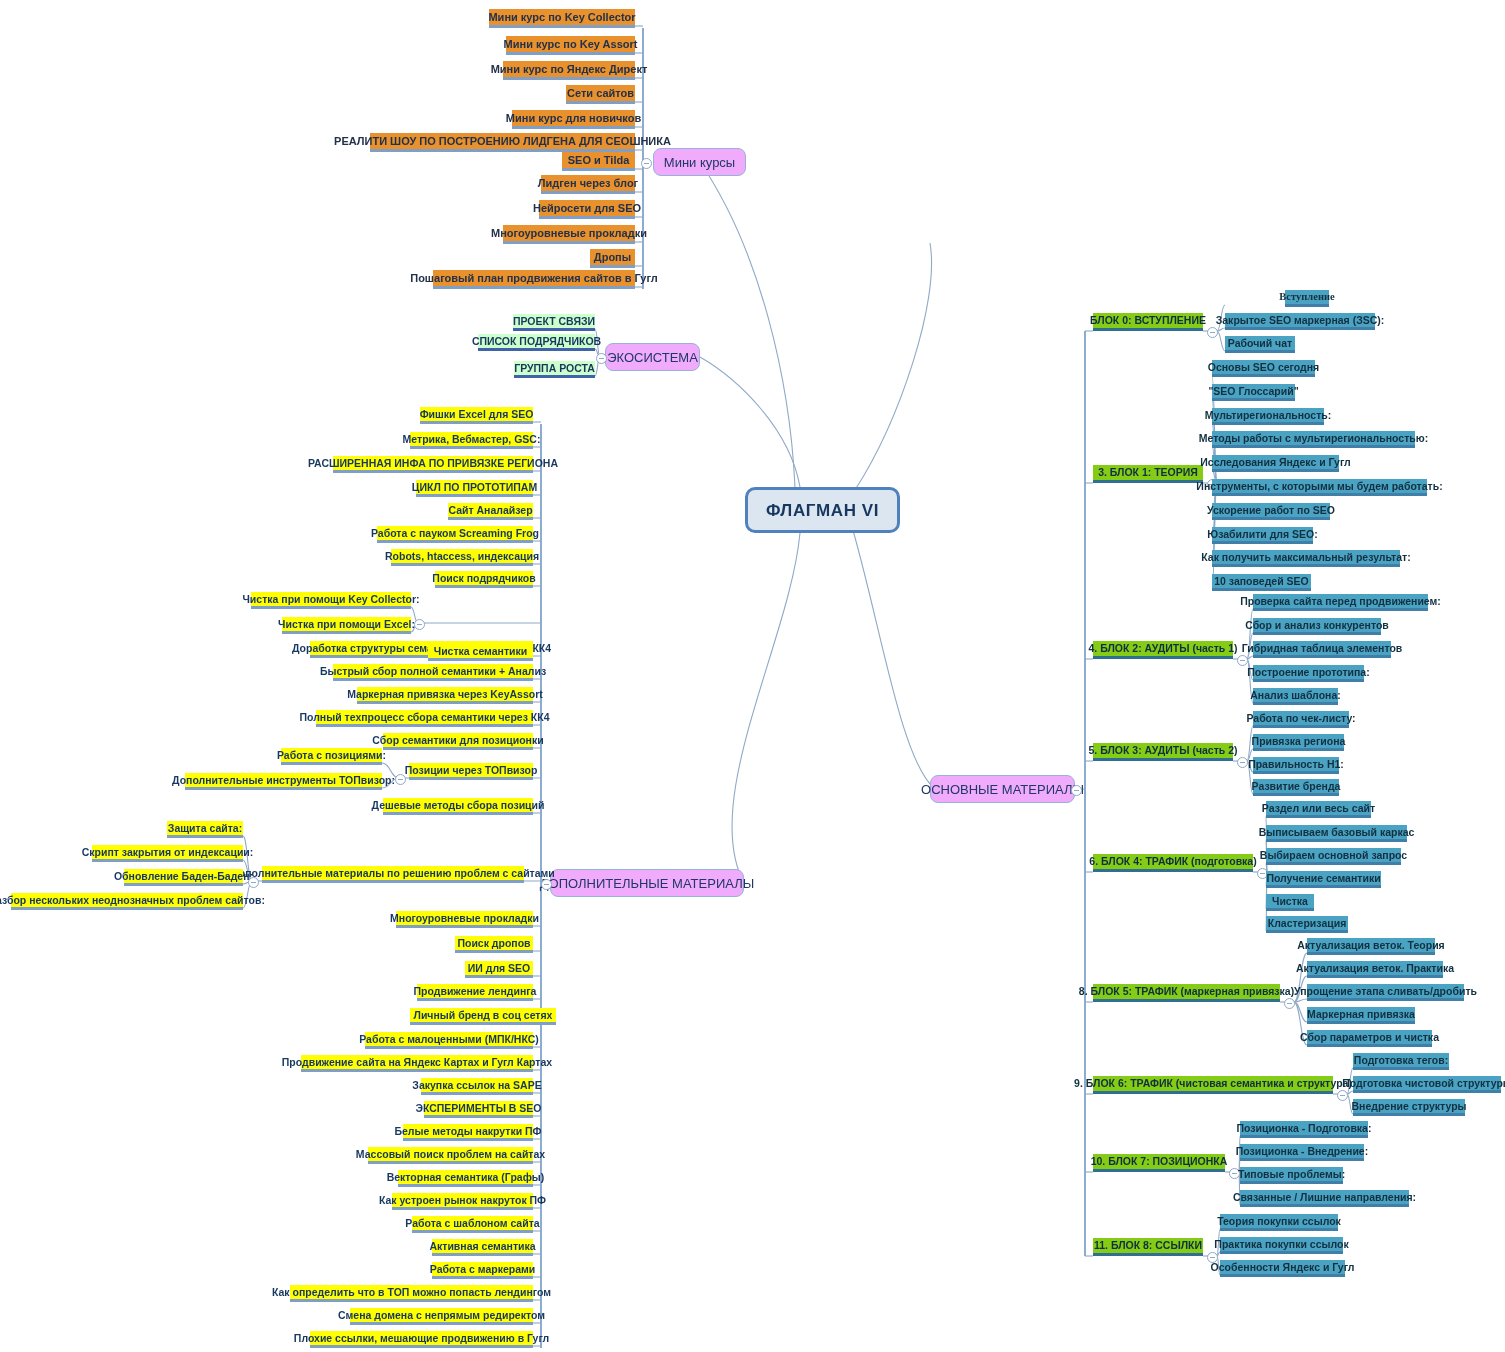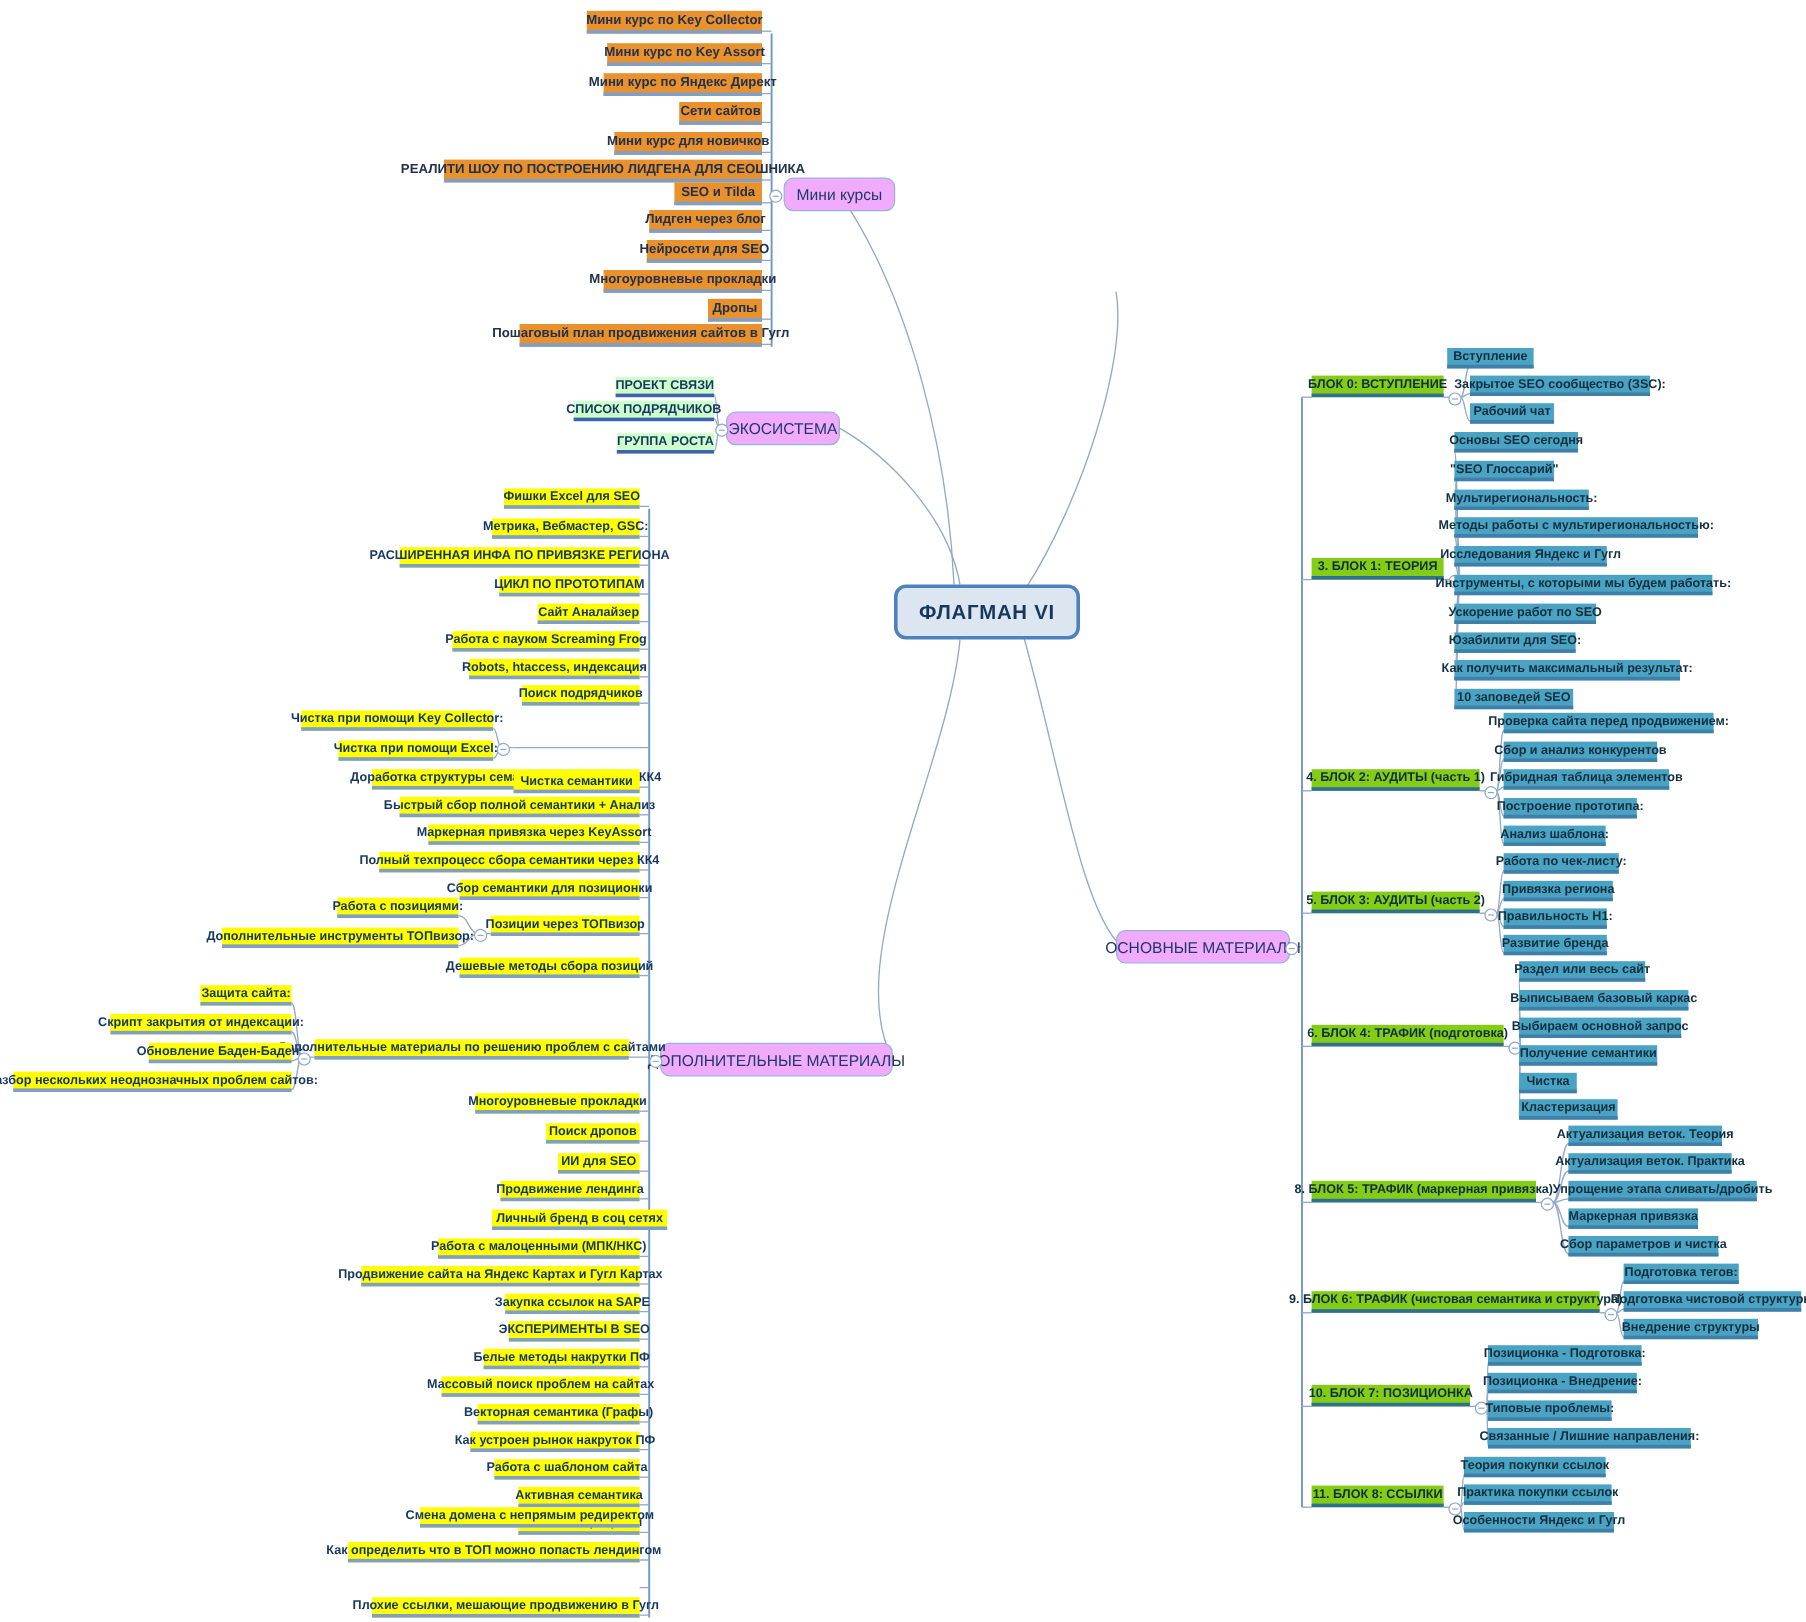--- a/index.html
+++ b/index.html
@@ -417,21 +417,21 @@
       </div>
       <div class="node n-yellow" style="left: 432px; top: 1239px; width: 101px;">
         <span>Активная семантика</span>
       </div>
       <div class="node n-yellow" style="left: 432px; top: 1262px; width: 101px;">
         <span>Работа с маркерами</span>
       </div>
       <div class="node n-yellow" style="left: 290px; top: 1285px; width: 243px;">
         <span>Как определить что в ТОП можно попасть лендингом</span>
       </div>
-      <div class="node n-yellow" style="left: 350px; top: 1256px; width: 183px;">
+      <div class="node n-yellow" style="left: 350px; top: 1308px; width: 183px;">
         <span>Смена домена с непрямым редиректом</span>
       </div>
       <div class="node n-yellow" style="left: 310px; top: 1331px; width: 223px;">
         <span>Плохие ссылки, мешающие продвижению в Гугл</span>
       </div>
       <div class="collapse" style="left: 541px; top: 879px;"></div>
       <div class="node n-yellow" style="left: 428px; top: 608px; width: 105px; margin-top: 36px;">
         <span>Чистка семантики</span>
       </div>
       <div class="node n-yellow" style="left: 251px; top: 592px; width: 160px;">
@@ -465,25 +465,25 @@
       </div>
       <div class="node n-yellow" style="left: 11px; top: 893px; width: 232px;">
         <span>Разбор нескольких неоднозначных проблем сайтов:</span>
       </div>
       <div class="collapse" style="left: 248px; top: 877px;"></div>
       <div class="collapse" style="left: 1071px; top: 785px;"></div>
       <div class="node n-teal-block" style="left: 1093px; top: 313px; width: 110px;">
         <span>БЛОК 0: ВСТУПЛЕНИЕ</span>
       </div>
       <div class="collapse" style="left: 1207px; top: 327px;"></div>
-      <div class="node n-teal" style="left: 1206px; top: 290px; width: 72px;">
+      <div class="node n-teal" style="left: 1285px; top: 290px; width: 44px; font-family: Liberation Serif, serif;">
         <span>Вступление</span>
       </div>
       <div class="node n-teal" style="left: 1225px; top: 313px; width: 150px;">
-        <span>Закрытое SEO сообщество (ЗSC):</span>
+        <span>Закрытое SEO маркерная (ЗSC):</span>
       </div>
       <div class="node n-teal" style="left: 1225px; top: 336px; width: 70px;">
         <span>Рабочий чат</span>
       </div>
       <div class="node n-teal-block" style="left: 1093px; top: 465px; width: 110px;">
         <span>3. БЛОК 1: ТЕОРИЯ</span>
       </div>
       <div class="collapse" style="left: 1207px; top: 479px;"></div>
       <div class="node n-teal" style="left: 1212px; top: 360px; width: 103px;">
         <span>Основы SEO сегодня</span>

